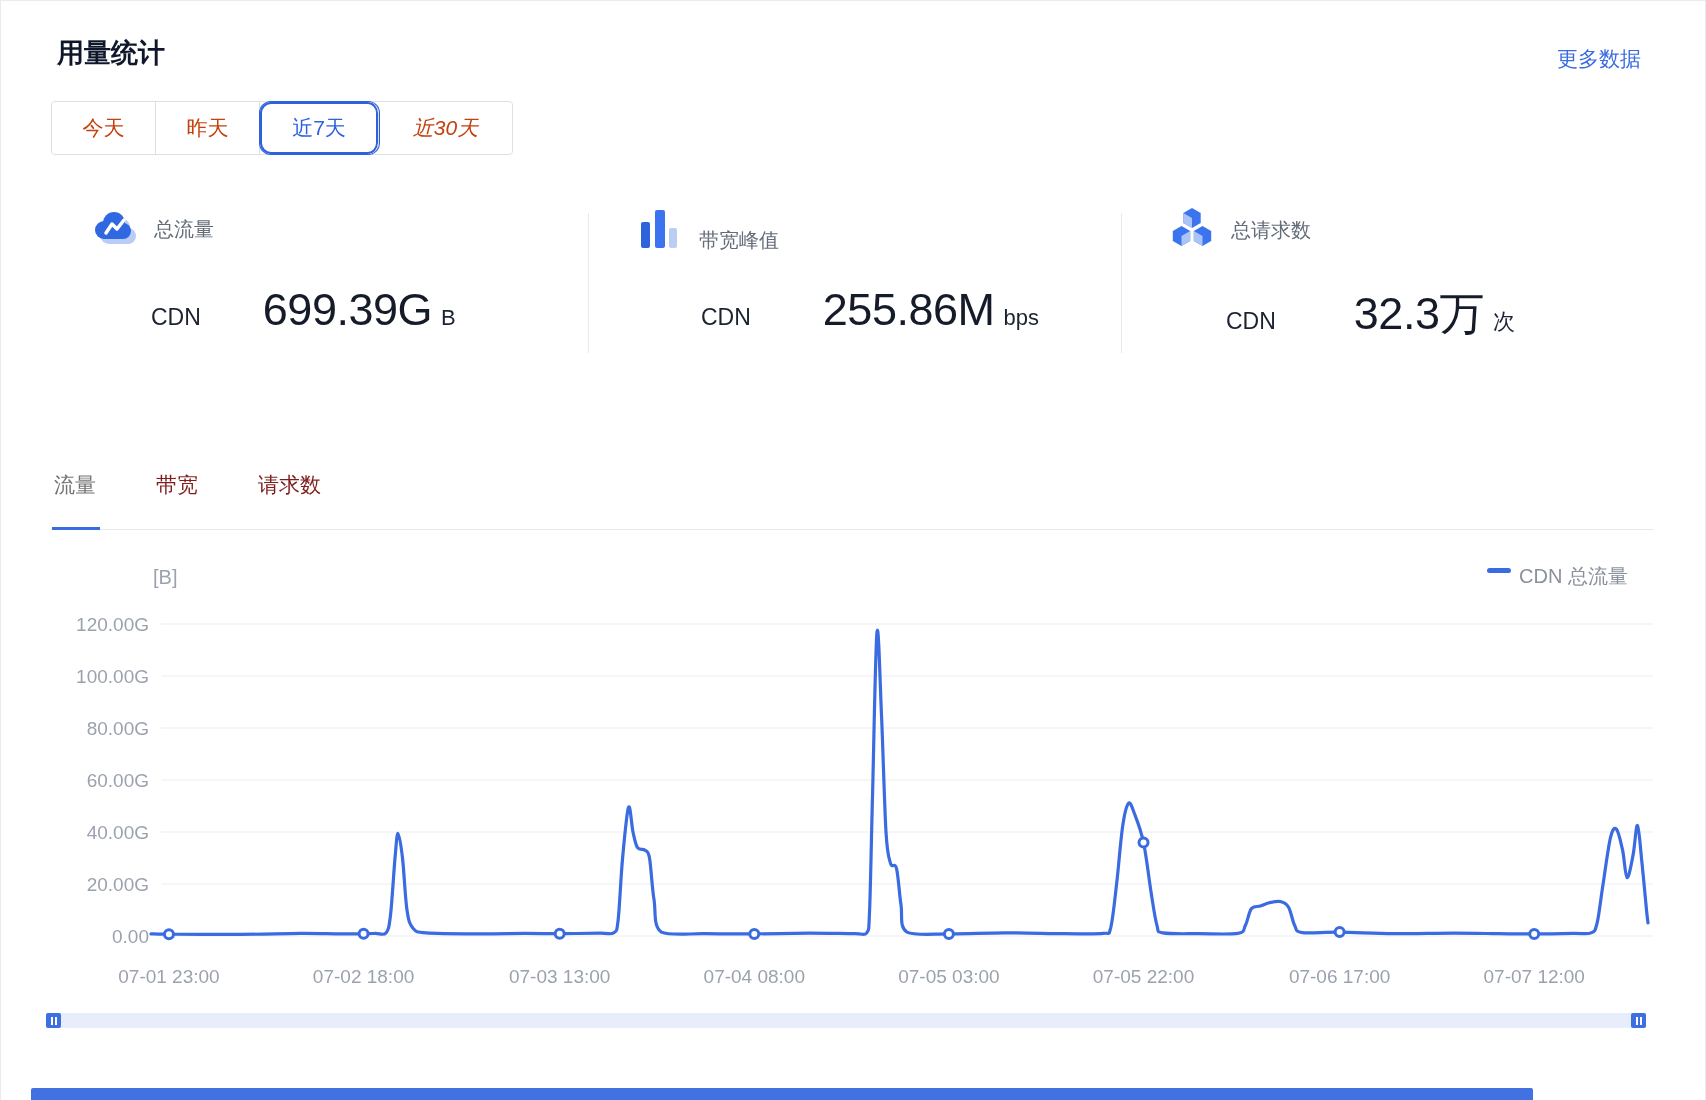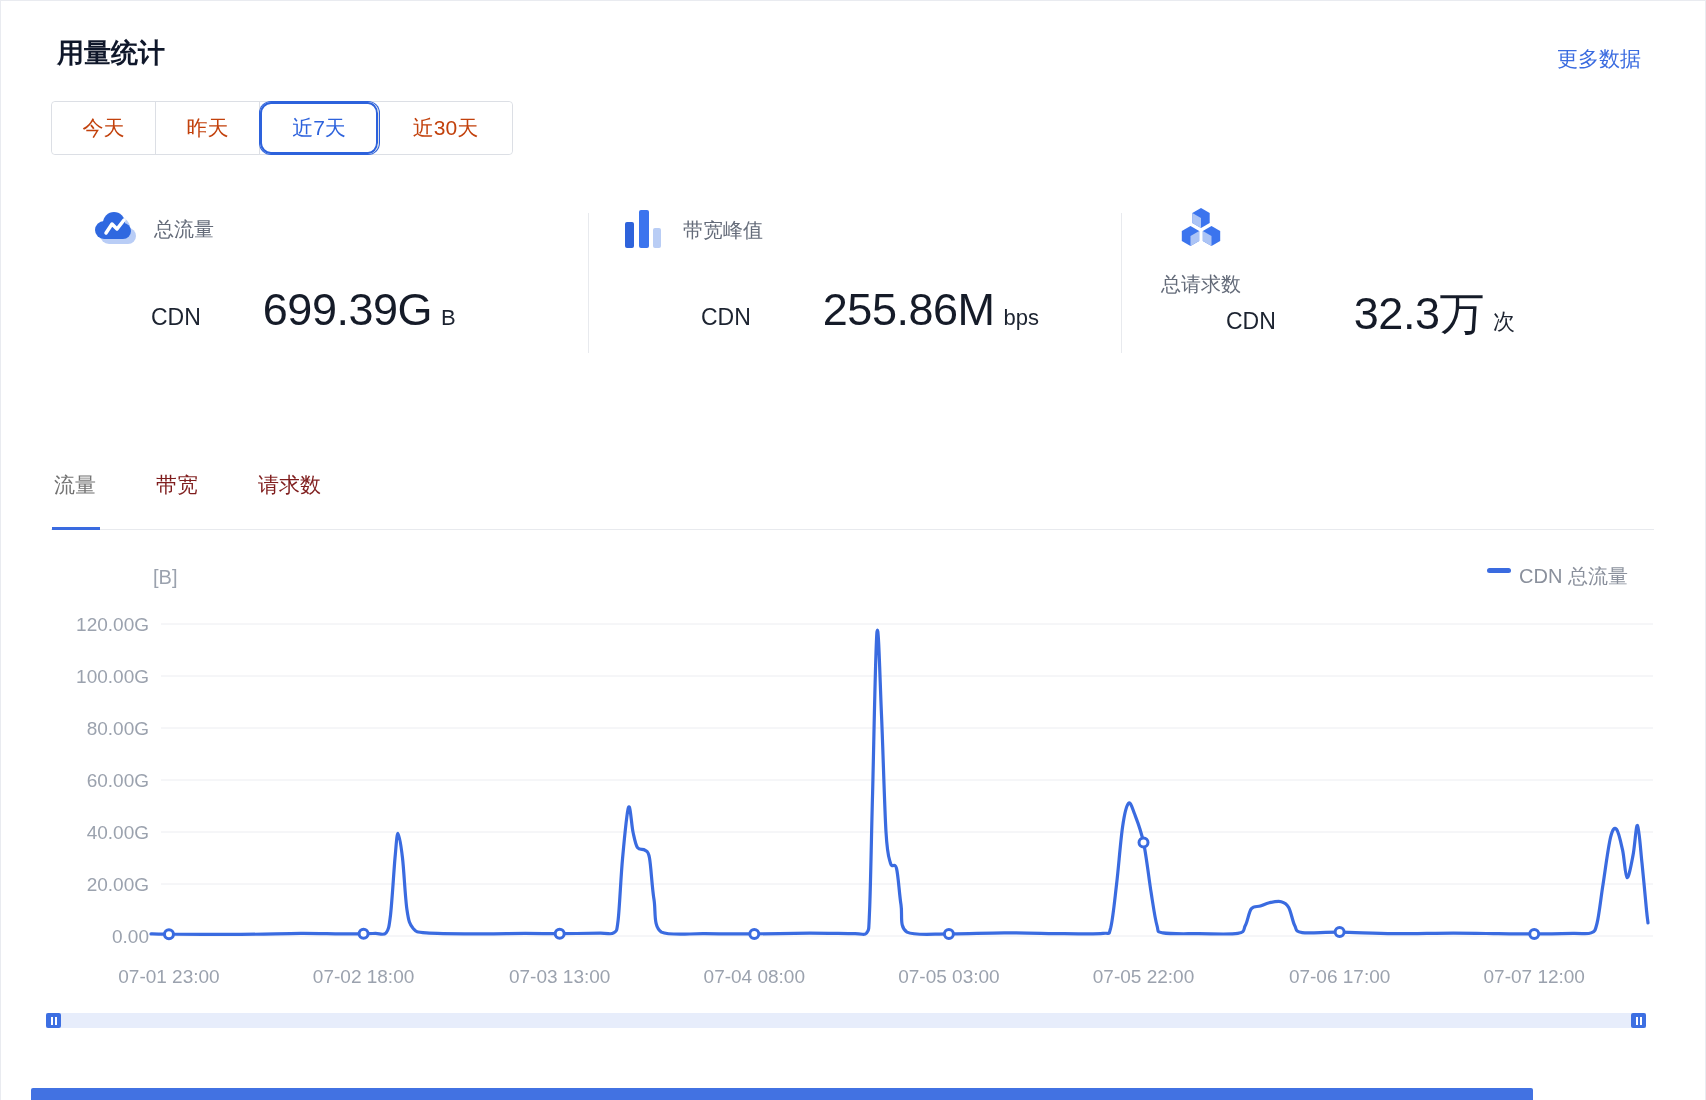--- a/index.html
+++ b/index.html
@@ -11,30 +11,30 @@
   .more-link{position:absolute;top:44px;left:1556px;font-size:21px;color:#3A6BE0;cursor:pointer;text-decoration:none;}
   
   .range-tabs{position:absolute;left:50px;top:100px;display:flex;border:1px solid #DCDFE5;border-radius:4px;height:54px;}
   .range-tab{background:#fff;display:flex;align-items:center;justify-content:center;
              font-size:21px;color:#c2410c;border:0;border-right:1px solid #DCDFE5;cursor:pointer;position:relative;}
   .range-tab:last-child{border-right:0;}
   .range-tab.active{box-shadow:inset 0 0 0 2px #2D62DC, 0 0 0 1px #2D62DC;color:#2D62DC;z-index:2;border-radius:11px;}
   .rt-0{width:104px;border-top-left-radius:4px;border-bottom-left-radius:4px;}
   .rt-1{width:104px;}
   .rt-2{width:119px;}
-  .rt-3{width:133px;border-top-right-radius:4px;border-bottom-right-radius:4px;}
+  .rt-3{width:133px;border-top-right-radius:4px;border-bottom-right-radius:4px;font-style:italic;}
   
   .stat-card{position:absolute;top:195px;height:165px;}
   .stat-card.c1{left:60px;width:527px;}
   .stat-card.c2{left:587px;width:533px;}
   .stat-card.c3{left:1120px;width:535px;}
   .stat-head{position:absolute;top:10px;display:flex;align-items:center;gap:17px;}
   .c1 .stat-head{left:30px;}
-  .c2 .stat-head{left:34px;}
-  .c3 .stat-head{left:40px;flex-direction:column;}
+  .c2 .stat-head{left:50px;align-items:flex-end;}
+  .c3 .stat-head{left:49px;}
   .stat-label{font-size:20px;color:#646B79;}
   .stat-row{position:absolute;top:88px;display:flex;align-items:baseline;}
   .c1 .stat-row{left:90px;}
   .c2 .stat-row{left:113px;}
   .c3 .stat-row{left:105px;}
   .stat-product{font-size:23px;color:#1C2330;font-weight:500;}
   .stat-value{font-size:45px;font-weight:400;color:#151B28;letter-spacing:-0.5px;}
   .c1 .stat-value{margin-left:62px;}
   .c2 .stat-value{margin-left:72px;}
   .c3 .stat-value{margin-left:78px;}

